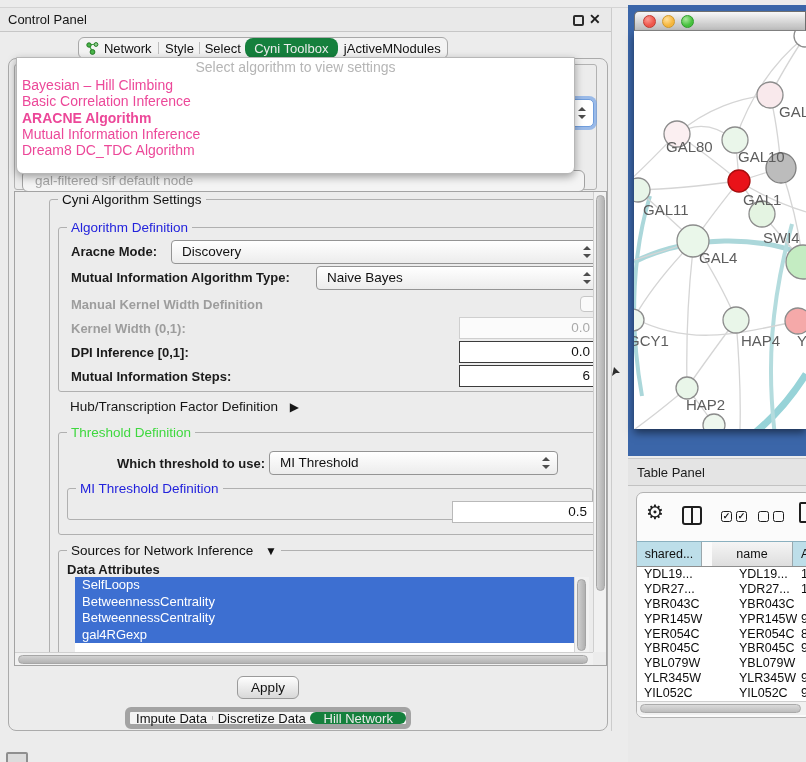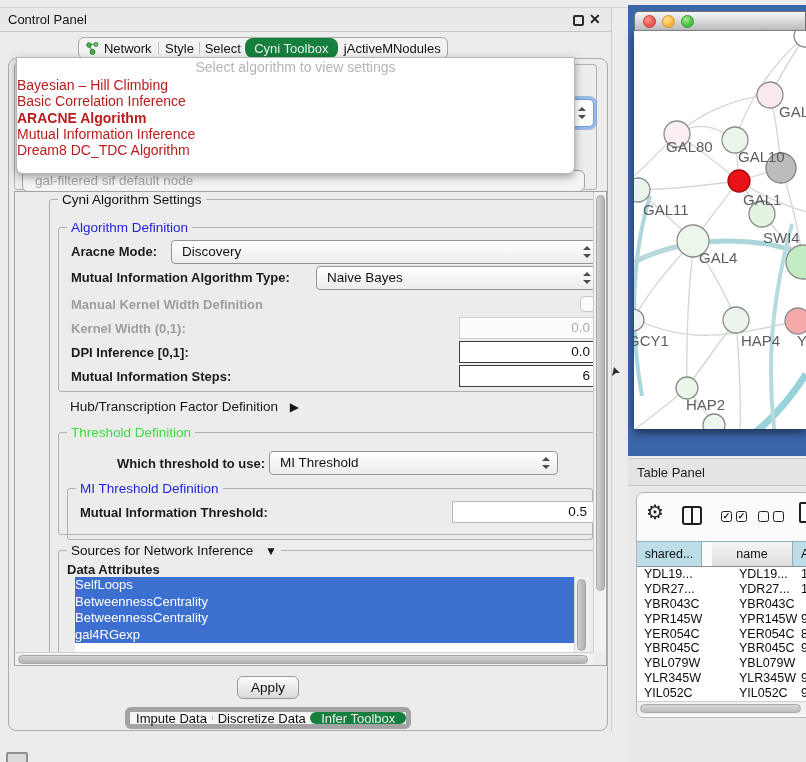--- a/index.html
+++ b/index.html
@@ -24,21 +24,21 @@
   .tabpane { left:8px; top:58px; width:600px; height:673px; border:1px solid #ababab; border-radius:8px; background:#ececec; }
 
   
   .upper-group { left:14px; top:64px; width:583px; height:126px; border:1px solid #b2b2b2; border-radius:3px; }
   .hidden-combo { left:22px; top:170px; width:563px; height:22px; border:1px solid #a2a2a2; border-radius:6px; background:#f4f4f4; font-size:13.5px; color:#a4a4a4; line-height:20px; padding-left:12px; overflow:hidden; white-space:nowrap; }
   .frag-combo { left:556px; top:99px; width:38px; height:28px; background:#fff; border:1px solid #6f9ddc; border-radius:5px; box-shadow:0 0 0 3px rgba(110,160,230,.65); }
 
   
   .popup { left:16px; top:57px; width:559px; height:117px; background:#fff; border:1px solid #b7b7b7; border-radius:0 0 7px 7px; box-shadow:0 3px 9px rgba(0,0,0,.35); z-index:50; overflow:hidden; }
   .popup-title { height:19px; line-height:19px; text-align:center; color:#b5b5b5; font-size:14px; }
-  .popup-item { height:16.3px; line-height:16.3px; font-size:14px; color:#b91c1c; white-space:nowrap; }
+  .popup-item { height:16.3px; line-height:16.3px; font-size:14px; color:#ec4899; padding-left:5px; white-space:nowrap; }
   .popup-item.bold { font-weight:bold; }
 
   
   .scrollpane { left:14px; top:191px; width:593px; height:475px; border:1px solid #a3a3a3; background:#ececec; }
   .scroll-content { position:absolute; left:1px; top:1px; right:13px; bottom:13px; overflow:hidden; }
   .vscroll { position:absolute; right:0; top:0; bottom:13px; width:13px; background:#f1f1f1; border-left:1px solid #cfcfcf; }
   .vscroll .thumb { position:absolute; left:1.5px; top:3px; width:9px; height:396px; border-radius:5px; background:linear-gradient(90deg,#d2d2d2,#b2b2b2); border:1px solid #a6a6a6; }
   .hscroll { position:absolute; left:0; bottom:0; right:13px; height:13px; background:#f1f1f1; border-top:1px solid #cfcfcf; }
   .hscroll .thumb { position:absolute; top:1.5px; left:3px; right:5px; height:9px; border-radius:5px; background:linear-gradient(#d2d2d2,#b2b2b2); border:1px solid #a6a6a6; }
 
@@ -59,21 +59,21 @@
   .field { position:absolute; border:1px solid #b9b9b9; background:#fff; text-align:right; padding-right:6px; font-size:13.5px; color:#111; }
   .field.strong { border:1.5px solid #3c3c3c; }
   .field.disabled { color:#aaaaaa; border-color:#cfcfcf; background:#fbfbfb; }
 
   .checkbox { position:absolute; width:16px; height:16px; border:1px solid #c6c6c6; border-radius:4px; background:#fafafa; }
 
   .hub-row { position:absolute; font-size:13.5px; color:#161616; white-space:nowrap; }
   .tri { font-size:12px; margin-left:8px; }
 
   .attr-list { position:absolute; background:#ffffff; overflow:hidden; }
-  .attr-item { height:16.5px; line-height:16.5px; font-size:13px; color:#fff; background:#3d6fd1; width:calc(100% - 15px); white-space:nowrap; }
+  .attr-item { height:16.5px; line-height:16.5px; font-size:13px; color:#fff; background:#3d6fd1; padding-left:7px; width:calc(100% - 15px); white-space:nowrap; }
   .list-vscroll { position:absolute; right:0; top:0; bottom:0; width:15px; background:#f1f1f1; border-left:1px solid #d6d6d6; }
   .list-vscroll .thumb { position:absolute; left:2px; top:2px; width:9px; height:72px; border-radius:5px; background:linear-gradient(90deg,#d0d0d0,#b0b0b0); border:1px solid #a3a3a3; }
 
   .apply-btn { left:237px; top:676px; width:62px; height:23px; border:1px solid #9a9a9a; border-radius:6px; background:linear-gradient(#fefefe,#d8d8d8); font-size:13.5px; color:#111; text-align:center; line-height:21px; }
 
   .bottom-tabbar { left:125px; top:707px; width:286px; height:22px; background:#f4f4f4; border:5px solid #a3a3a3; border-radius:6px; display:flex; }
 
   .cp-right-edge { left:611px; top:8px; width:1px; height:723px; background:#cccccc; }
   .mini-icon { left:6px; top:752px; width:22px; height:14px; border:2px solid #8f8f8f; background:#dcdcdc; border-radius:2px 2px 0 0; }
 
@@ -211,23 +211,22 @@
 
         <div class="group" style="left:8px; top:232px; width:544px; height:103px;">
           <span class="glabel green">Threshold Definition</span>
 
           <span class="flabel" style="left:58px; top:23px;">Which threshold to use:</span>
           <div class="combo" style="left:210px; top:18px; width:289px; height:24px;">
             <span class="val">MI Threshold</span>
             <span class="spin"></span>
           </div>
 
-          <div class="group" style="left:8px; top:55px; width:526px; height:52px;">
+          <div class="group" style="left:8px; top:55px; width:526px; height:32px;">
             <span class="glabel blue">MI Threshold Definition</span>
-            <span class="flabel" style="left:12px; top:16px;">Mutual Information Threshold:</span>
             <span class="field" style="left:384px; top:12px; width:142px; height:22px; line-height:20px;">0.5</span>
           </div>
         </div>
 
         <div class="group" style="left:8px; top:350px; width:544px; height:112px;">
           <span class="glabel">
             <span>Sources for Network Inference</span>
             <span class="tri">▼</span>
           </span>
           <span class="flabel" style="left:8px; top:11px;">Data Attributes</span>
@@ -258,21 +257,21 @@
 
   <div class="abs bottom-tabbar">
     <div class="tabcell" style="width:86px;">
       <span>Impute Data</span>
       <span class="sep"></span>
     </div>
     <div class="tabcell" style="width:101px;">
       <span>Discretize Data</span>
     </div>
     <div class="tabcell sel" style="width:99px;">
-      <span>Infer Toolbox</span>
+      <span>Hill Network</span>
     </div>
   </div>
 
   <div class="abs cp-right-edge"></div>
   <div class="abs mini-icon"></div>
 
   <svg class="abs cursor-ico" viewBox="0 0 10 10">
     <polygon points="1,9 3,0 9,6 5,6" fill="#2e2e2e"></polygon>
   </svg>
 

